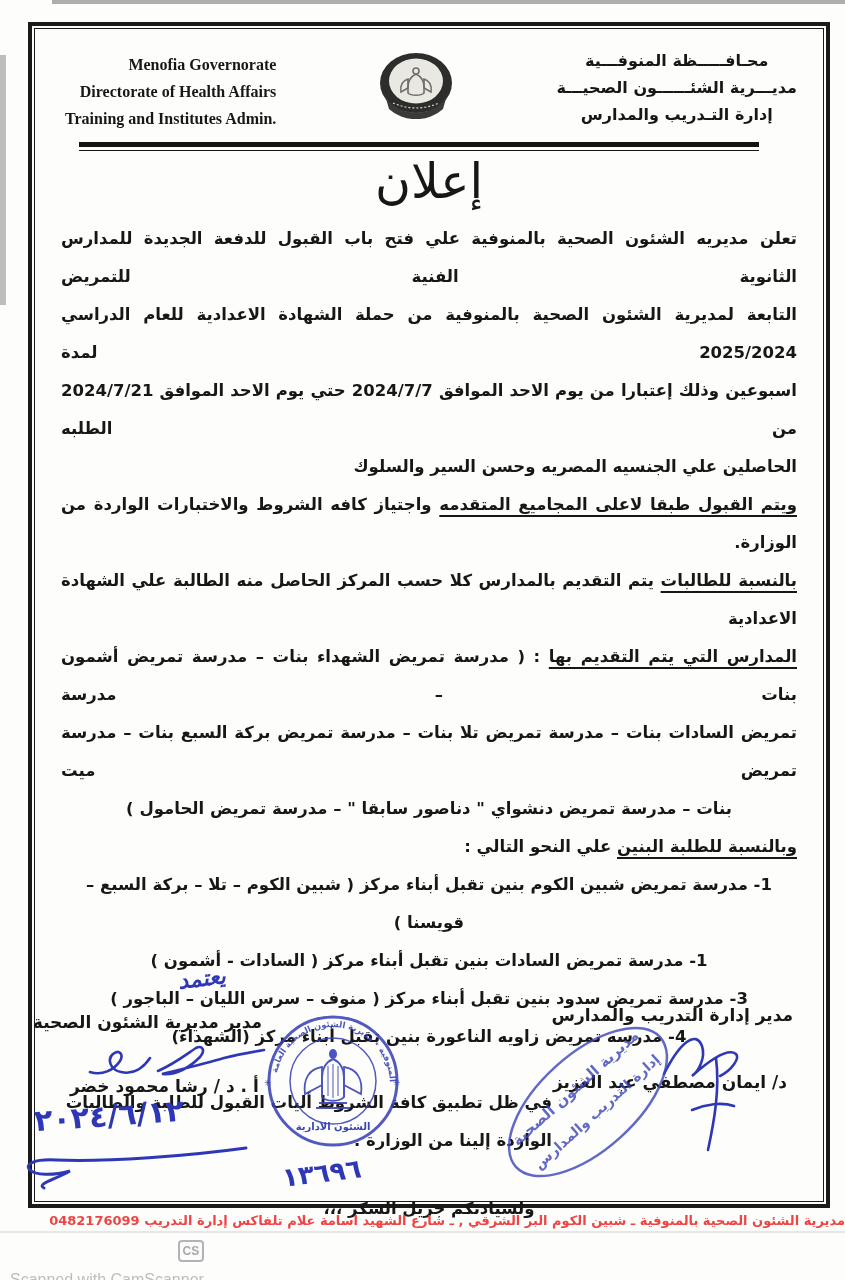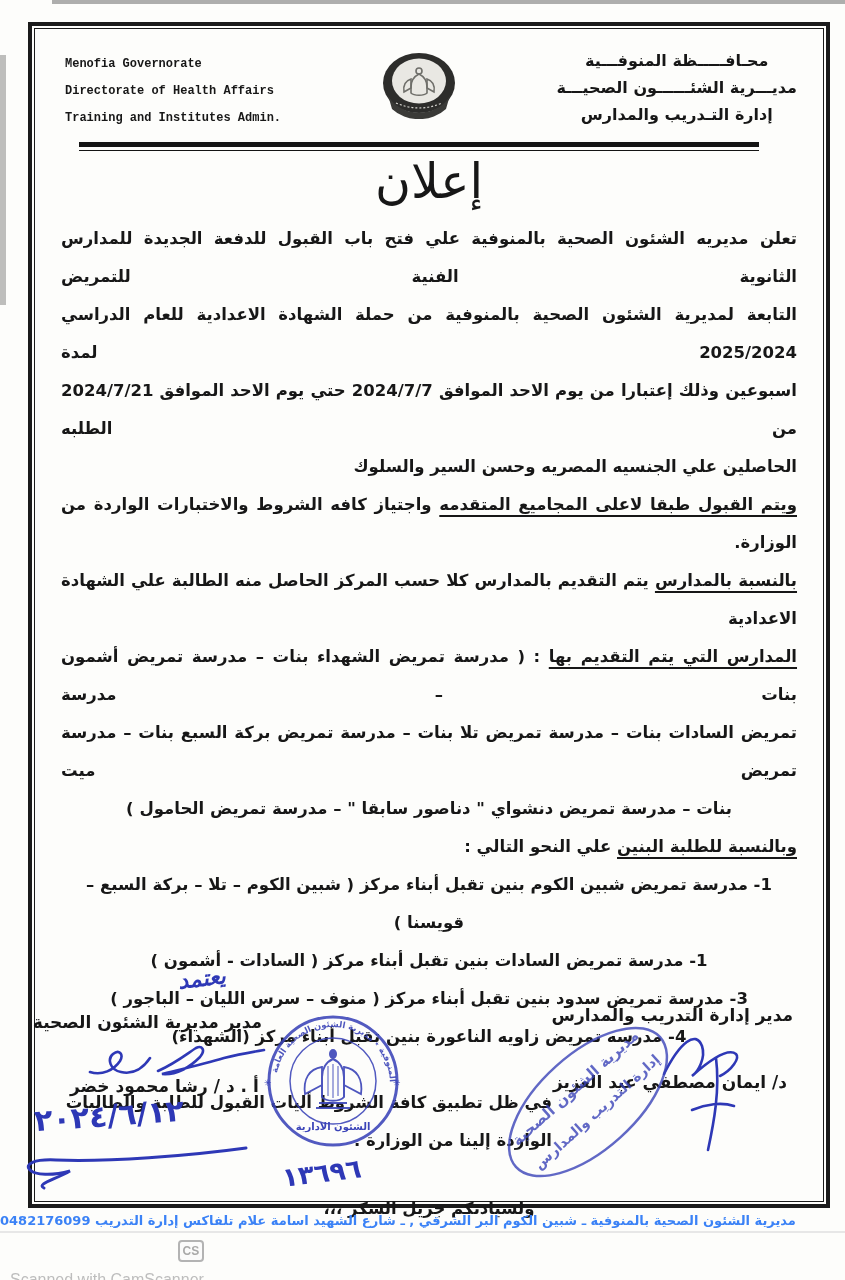--- a/index.html
+++ b/index.html
@@ -16,21 +16,21 @@
 
   
   .frame {
     position: absolute; left: 28px; top: 22px; width: 802px; height: 1186px;
     border: 4px solid #1b1b1b; padding: 2px;
   }
   .frame-inner { width: 100%; height: 100%; border: 1px solid #1b1b1b; padding-top: 12px; }
 
   
   .header { display: flex; justify-content: space-between; align-items: flex-start; padding: 4px 26px 0 30px; }
-  .header-en { font-family: Liberation Mono, monospace; font-weight: bold; font-size: 12px; line-height: 27px; text-align: left; padding-top: 6px; }
+  .header-en { font-family: Liberation Serif, serif; font-weight: bold; font-size: 16px; line-height: 27px; text-align: right; padding-top: 6px; }
   .header-ar { direction: rtl; font-weight: bold; font-size: 16px; line-height: 27px; text-align: center; min-width: 228px; padding-top: 2px; }
   .header-logo { padding-top: 6px; }
 
   .rule { margin: 10px 64px 0 44px; border-top: 5px solid #141414; border-bottom: 1.5px solid #141414; height: 9px; }
 
   .title { text-align: center; font-size: 49px; font-weight: normal; margin: 2px 0 10px; }
 
   
   .content { direction: rtl; padding: 0 26px; font-weight: bold; font-size: 16.5px; }
   .bline { line-height: 38px; white-space: normal; }
@@ -44,21 +44,21 @@
 
   
   .sig-label { position: absolute; font-weight: bold; font-size: 17px; direction: rtl; white-space: nowrap; }
   .ink { color: #2e38b6; }
   .approval { position: absolute; left: 178px; top: 966px; font-size: 22px; font-weight: bold; transform: rotate(-7deg); font-style: italic; }
   .hand-date { position: absolute; left: 34px; top: 1098px; font-size: 30px; font-weight: bold; letter-spacing: 4px; transform: rotate(-4deg); direction: rtl; }
   .stamp-number { position: absolute; left: 282px; top: 1158px; font-size: 26px; font-weight: bold; letter-spacing: 3px; transform: rotate(-7deg); direction: rtl; }
   .svg-abs { position: absolute; }
 
   
-  .footer-line { position: absolute; left: 0; top: 1213px; width: 100%; text-align: left; direction: rtl; font-weight: bold; font-size: 13px; color: #3b82f6; }
+  .footer-line { position: absolute; left: 0; top: 1213px; width: 100%; text-align: right; direction: rtl; font-weight: bold; font-size: 13px; color: #ef4444; }
 
   
   .cs-bar { position: absolute; left: 10px; top: 1240px; display: flex; align-items: flex-end; gap: 9px; font-family: "Liberation Sans", sans-serif; flex-direction: column; }
   .cs-badge { width: 26px; height: 22px; border: 2px solid #b3b3b3; border-radius: 4px; color: #a9a9a9; font-size: 12px; font-weight: bold; display: flex; align-items: center; justify-content: center; background: #fbfbfb; }
   .cs-text { color: #bdbdbd; font-size: 16px; }
 </style>
 </head>
 <body>
 
 <div class="page">
@@ -102,21 +102,21 @@
       <div class="title">إعلان</div>
 
       <div class="content">
         <div class="bline jline">تعلن مديريه الشئون الصحية بالمنوفية علي فتح باب القبول للدفعة الجديدة للمدارس الثانوية الفنية للتمريض</div>
         <div class="bline jline">التابعة لمديرية الشئون الصحية بالمنوفية من حملة  الشهادة الاعدادية للعام الدراسي 2025/2024 لمدة</div>
         <div class="bline jline">اسبوعين وذلك إعتبارا من يوم الاحد  الموافق 2024/7/7  حتي يوم  الاحد  الموافق 2024/7/21 من الطلبه</div>
         <div class="bline rline">الحاصلين علي الجنسيه المصريه وحسن السير والسلوك</div>
 
         <div class="bline jline"><u>ويتم القبول طبقا لاعلى المجاميع المتقدمه</u><span>  واجتياز كافه الشروط والاختبارات الواردة من الوزارة.</span></div>
 
-        <div class="bline jline"><u>بالنسبة بالمدارس</u><span> يتم التقديم بالمدارس كلا حسب المركز الحاصل منه الطالبة علي الشهادة</span></div>
+        <div class="bline jline"><u>بالنسبة للطالبات</u><span> يتم التقديم بالمدارس كلا حسب المركز الحاصل منه الطالبة علي الشهادة</span></div>
         <div class="bline rline">الاعدادية</div>
 
         <div class="bline jline"><u>المدارس التي يتم التقديم بها</u><span> : ( مدرسة تمريض الشهداء بنات – مدرسة تمريض أشمون بنات – مدرسة</span></div>
         <div class="bline jline">تمريض السادات بنات – مدرسة تمريض تلا بنات – مدرسة تمريض بركة السبع بنات – مدرسة تمريض ميت</div>
         <div class="bline cline">بنات – مدرسة تمريض دنشواي " دناصور سابقا " – مدرسة تمريض الحامول )</div>
 
         <div class="bline rline"><u>وبالنسبة للطلبة البنين</u><span> علي النحو التالي :</span></div>
 
         <div class="bline cline">1- مدرسة تمريض شبين الكوم بنين  تقبل أبناء مركز ( شبين الكوم – تلا – بركة السبع – قويسنا )</div>
         <div class="bline cline">1- مدرسة تمريض السادات بنين تقبل أبناء مركز ( السادات - أشمون )</div>

